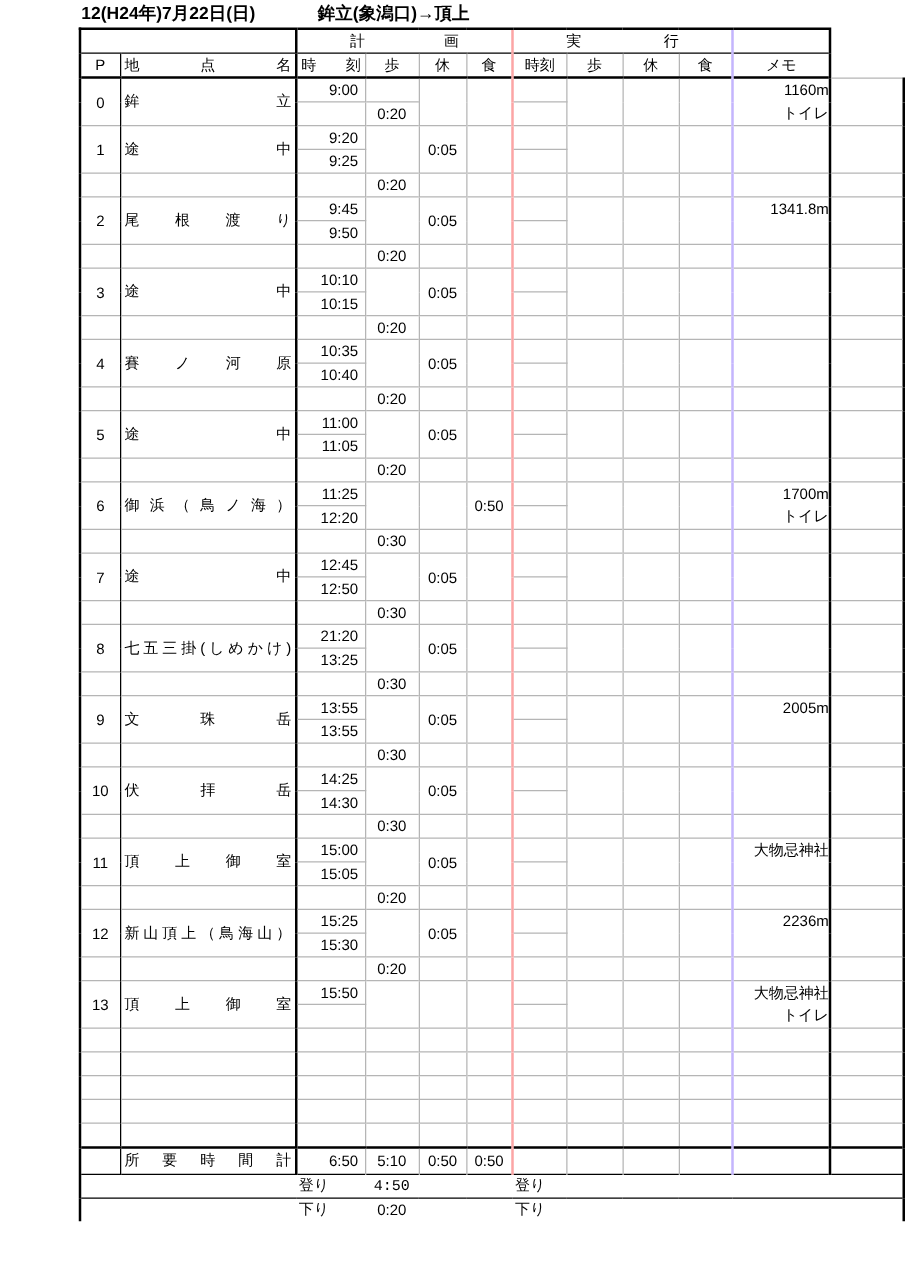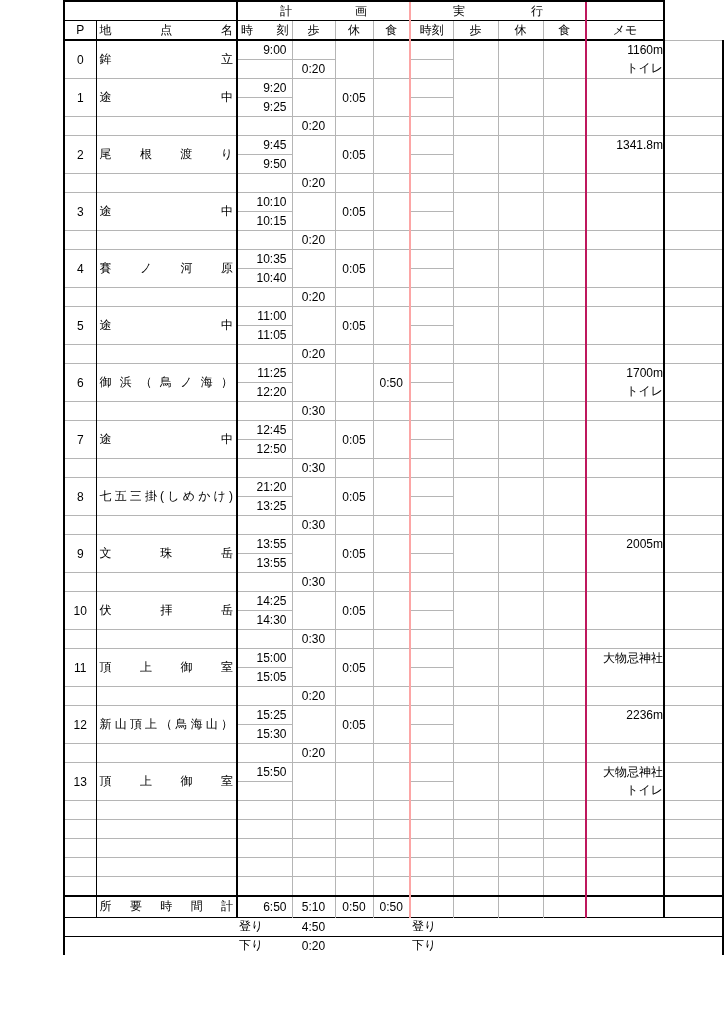--- a/index.html
+++ b/index.html
@@ -12,21 +12,21 @@
   table{border-collapse:collapse;table-layout:fixed;width:659px;margin-left:63px;}
   td{padding:0;height:18px;overflow:hidden;white-space:nowrap;font-size:12px;
      border-top:1px solid #b5b5b5;vertical-align:middle;}
   
   .c0{border-left:2px solid #000;}
   .c1{border-left:1px solid #000;}
   .c2{border-left:2px solid #000;}
   .c3,.c4,.c5{border-left:1px solid #b5b5b5;}
   .c6{border-left:2px solid #fca5a5;}
   .c7,.c8,.c9{border-left:1px solid #b5b5b5;}
-  .c10{border-left:2px solid #be185d;}
+  .c10{border-left:2px solid #c4b5fd;}
   .c11{border-left:2px solid #000;border-right:2px solid #000;}
   
   tr.hd td:not(.nob){border-top:2px solid #000;margin-left:47px;}
   tr.hb td:not(.nob){border-top:1px solid #000;}
   tr.t2 td:not(.gt){border-top:2px solid #000;}
   tr.t1 td{border-top:1px solid #000;}
   .gt{border-top:1px solid #b5b5b5;}
   .nob{border-top:none !important;border-right:none !important;}
   
   .ac{text-align:center;}
@@ -36,20 +36,23 @@
   .all{text-align:left;padding-left:2px;}
   .memo{text-align:right;padding-left:4px;vertical-align:top;line-height:18px;
         white-space:pre-line;}
   .le{border-left:2px solid #000;}
   .re{border-right:2px solid #000;}
 </style>
 </head>
 <body>
 
 <div>
+  <div class="subtitle">
+    <span>12(H24年)7月22日(日)</span><span class="route">鉾立(象潟口)→頂上</span>
+  </div>
 
   <table id="sched">
     <colgroup>
       <col style="width:32px">
         <col style="width:141px">
         <col style="width:55px">
       <col style="width:43px">
         <col style="width:38px">
         <col style="width:37px">
       <col style="width:43px">
@@ -582,21 +585,21 @@
           <td class="c3 ac">5:10</td>
           <td class="c4 ac">0:50</td>
           <td class="c5 ac">0:50</td>
           <td class="c6"></td>
           <td class="c7"></td>
           <td class="c8"></td>
           <td class="c9"></td>
           <td class="c10"></td>
           <td class="c11"></td>
         </tr>
-        <tr class="t1" style="height: 16px;">
+        <tr class="t1" style="height: 16px; font-family: Liberation Mono, monospace;">
           <td class=" le" colspan="2"></td>
           <td class=" all">登り</td>
           <td class=" ac">4:50</td>
           <td class=""></td>
           <td class=""></td>
           <td class=" all">登り</td>
           <td class=" re" colspan="5"></td>
         </tr>
         <tr class="t1" style="height: 16px;">
           <td class=" le" colspan="2"></td>

